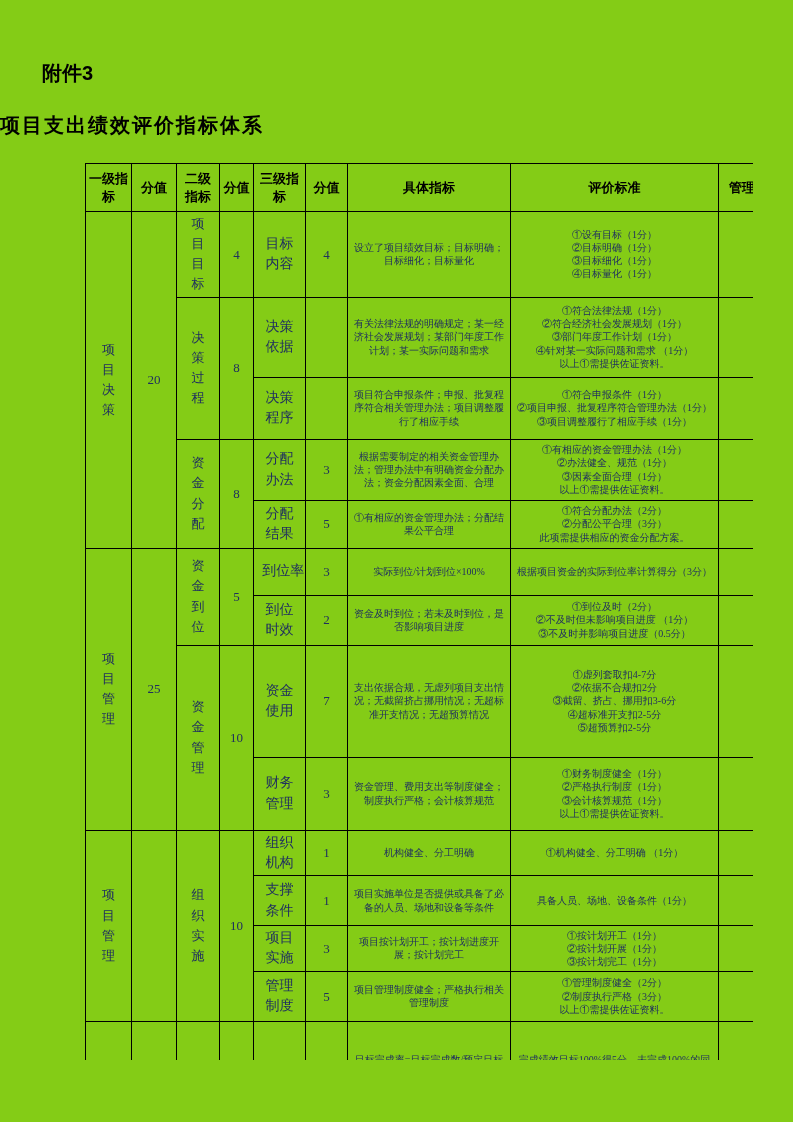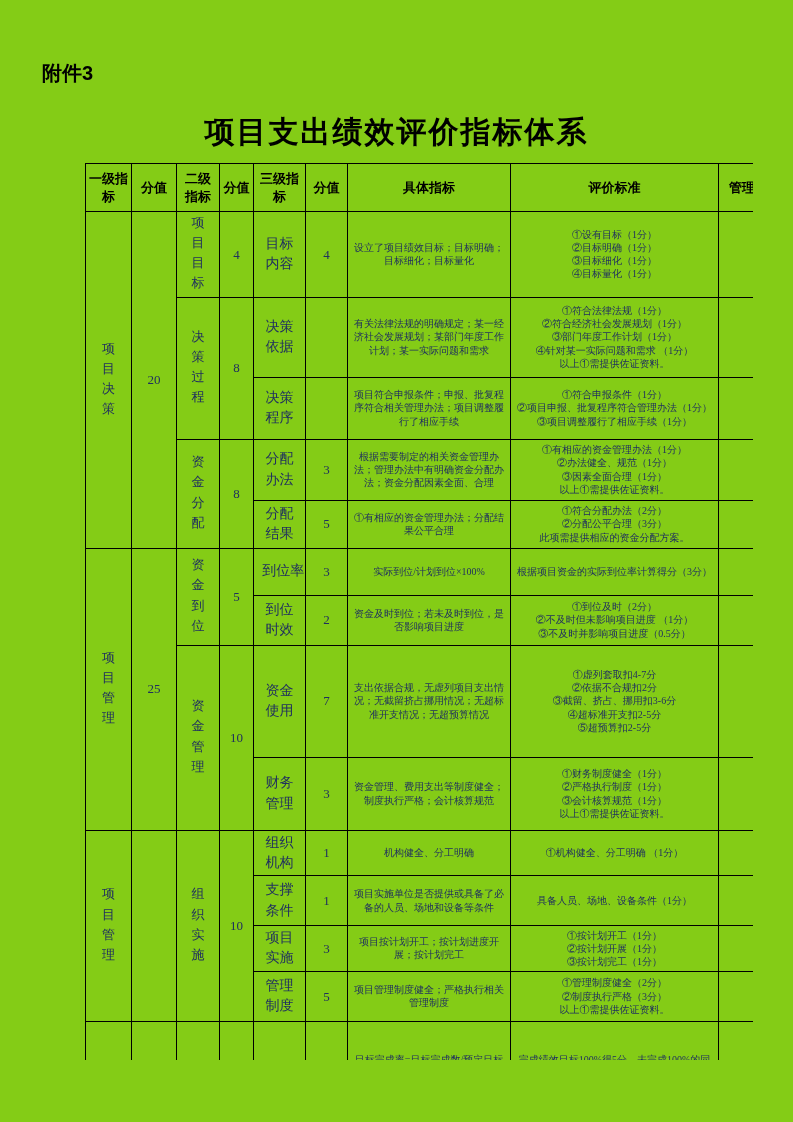--- a/index.html
+++ b/index.html
@@ -21,22 +21,21 @@
     font-size: 20px;
     font-weight: bold;
     color: #000000;
     font-family: "Liberation Sans", sans-serif;
   }
   .doc-title {
     position: absolute;
     left: 0;
     top: 112px;
     width: 100%;
-    text-align: center;
-    font-size: 30px;
+    font-size: 20px;
     font-weight: bold;
     letter-spacing: 2px;
     color: #000000;
   }
   .tbl-wrap {
     position: absolute;
     left: 45px;
     top: 163px;
     width: 708px;
     height: 897px;
@@ -56,21 +55,21 @@
   }
   th {
     font-size: 13px;
     font-weight: bold;
     color: #000000;
     text-align: center;
     line-height: 1.35;
     padding: 4px 3px;
   }
   td { font-size: 12px; line-height: 1.32; }
-  .center { text-align: center; font-family: Liberation Mono, monospace; }
+  .center { text-align: center; }
   .score { text-align: center; font-size: 13px; }
   .detail, .criteria {
     text-align: center;
     font-size: 10px;
     white-space: pre-line;
     line-height: 1.32;
   }
   .stack {
     display: block;
     width: 1.15em;

